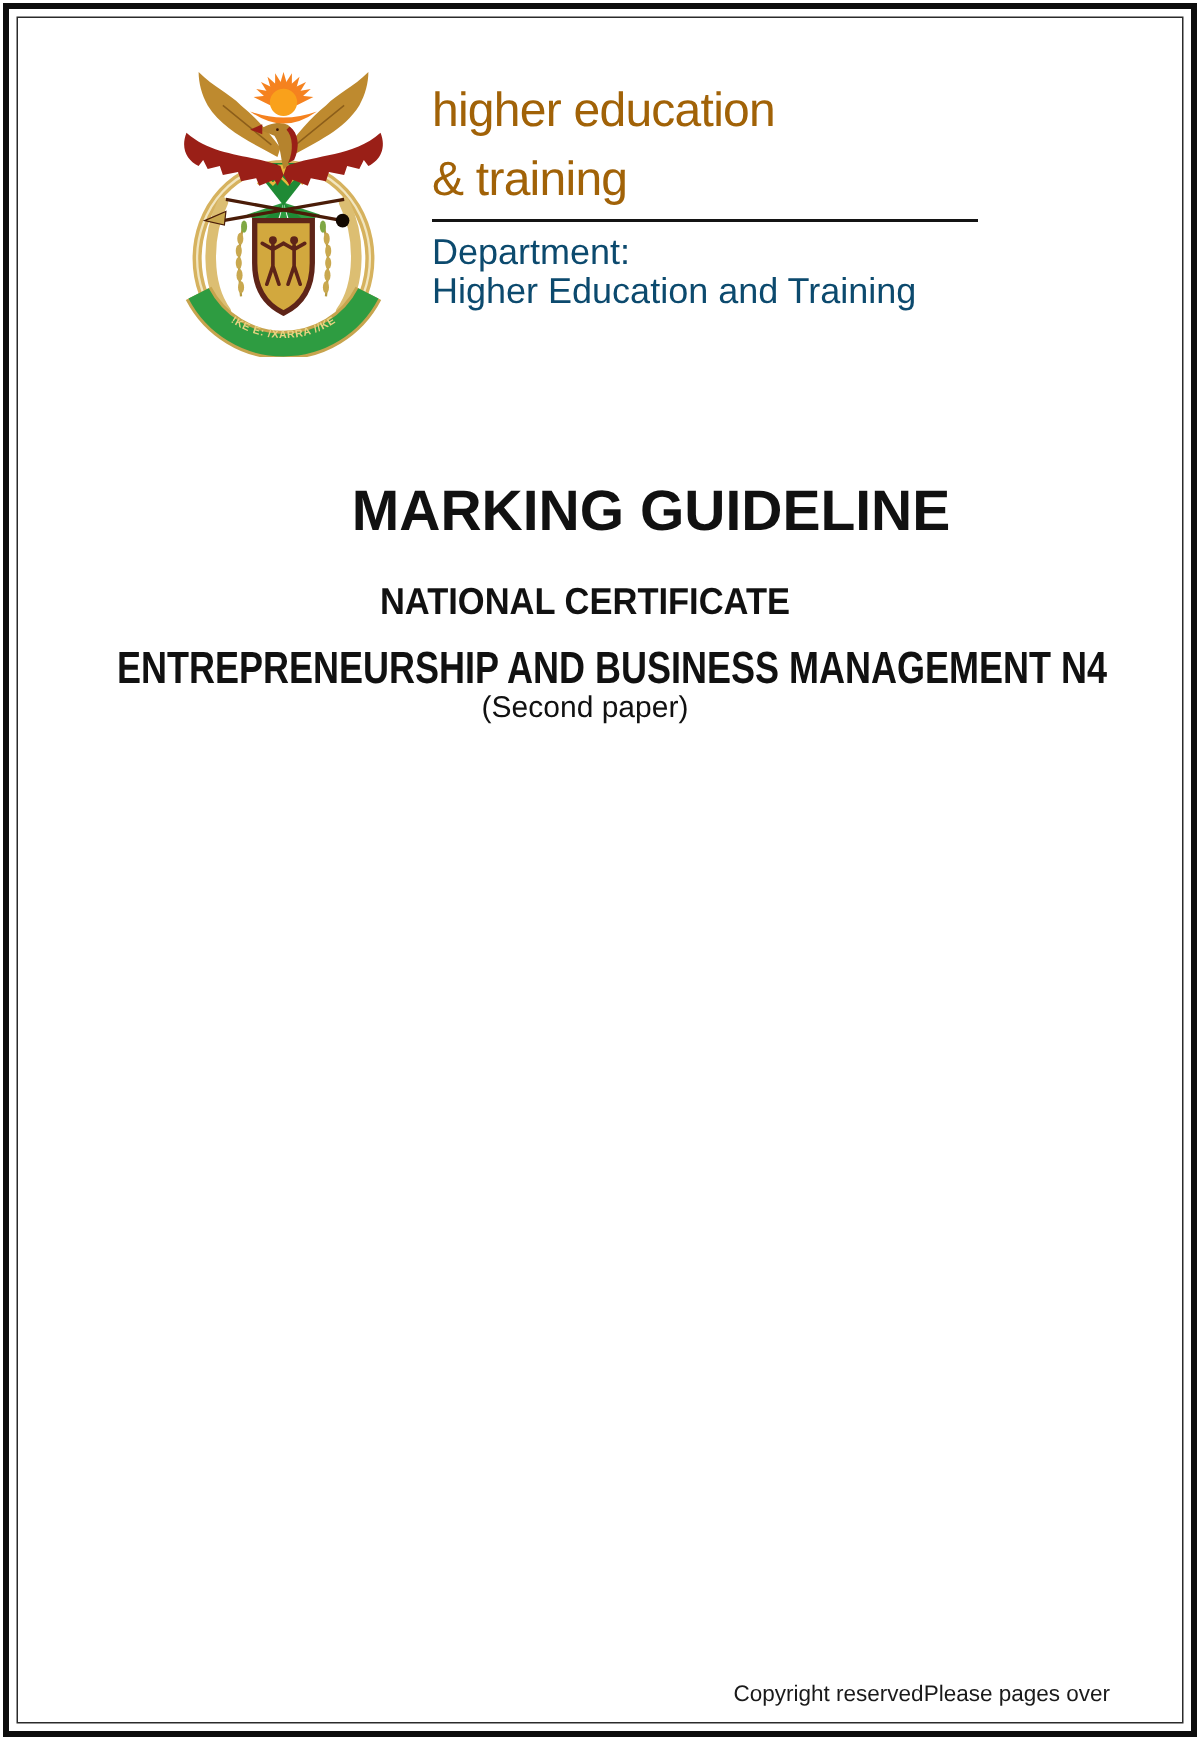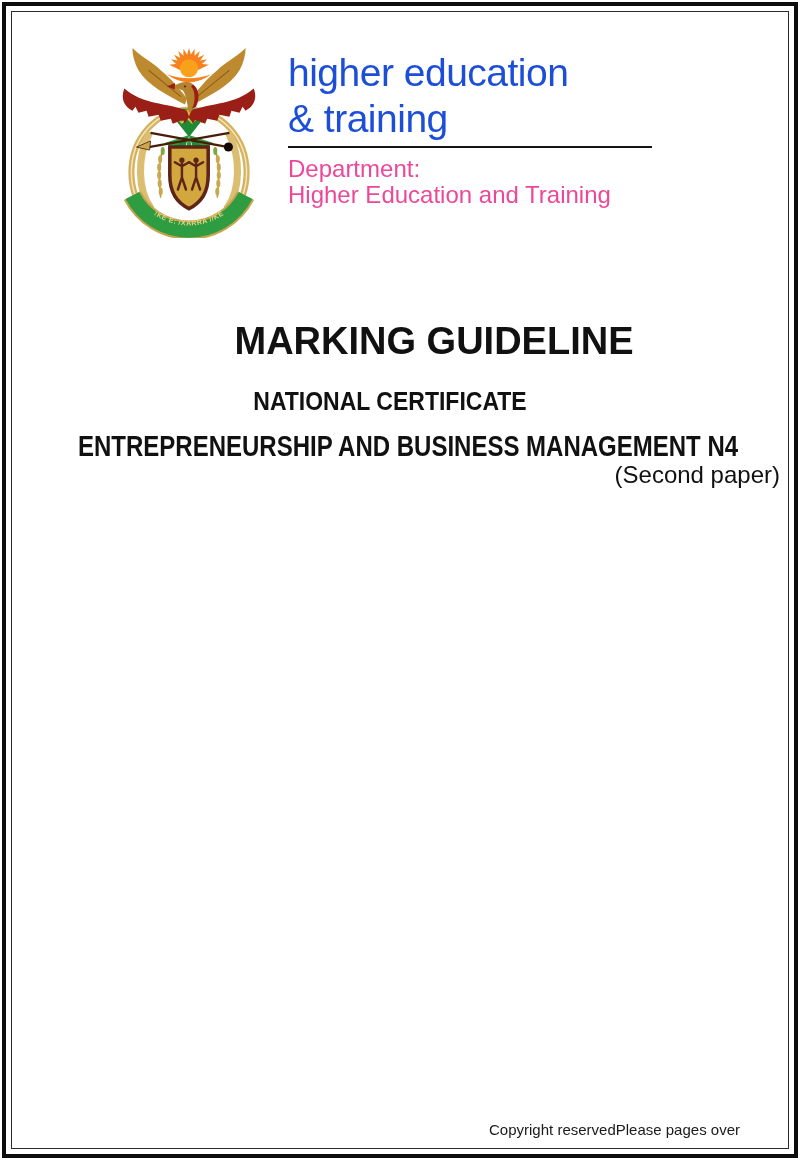--- a/index.html
+++ b/index.html
@@ -28,46 +28,46 @@
     position: absolute;
     left: 108px; top: 46px;
     width: 162px; height: 192px;
   }
   .dept-block {
     position: absolute;
     left: 288px; top: 50px;
     width: 380px;
   }
   .logotype {
-    font-size: 39px;
+    font-size: 32px;
     line-height: 46px;
     letter-spacing: -0.5px;
-    color: #1d4ed8;
+    color: #a16207;
     font-weight: 400;
   }
   .logo-rule {
     border: none;
     border-top: 2.5px solid #141414;
     width: 364px;
     margin: 4px 0 8px 0;
   }
-  .dept-line  { font-size: 24px; line-height: 26px; color: #ec4899; }
+  .dept-line  { font-size: 24px; line-height: 26px; color: #0c4a6e; }
   .dept-line.bold { font-weight: 700; letter-spacing: -0.2px; }
 
   
   .center-line {
     position: absolute;
     left: 0; width: 780px;
     text-align: center;
     white-space: nowrap;
   }
   .doc-title        { top: 320px; font-size: 38px; font-weight: 700; padding-left: 44px; }
   .doc-certificate  { top: 387px; font-size: 25px; font-weight: 700; transform: scaleX(0.92); transform-origin: 50% 50%; }
   .doc-subject      { top: 429px; font-size: 30px; font-weight: 700; transform: scaleX(0.80); transform-origin: 50% 50%; }
-  .doc-paper        { top: 461px; font-size: 24px; font-weight: 400; text-align: right; }
+  .doc-paper        { top: 461px; font-size: 20px; font-weight: 400; }
   .doc-date         { top: 529px; font-size: 23px; font-weight: 700; }
   .doc-pages        { top: 652px; font-size: 16px; font-weight: 700; }
 
   
   .footer {
     position: absolute;
     left: 25px; right: 60px; top: 1121px;
     display: flex;
     justify-content: flex-end;
     font-size: 15px;

